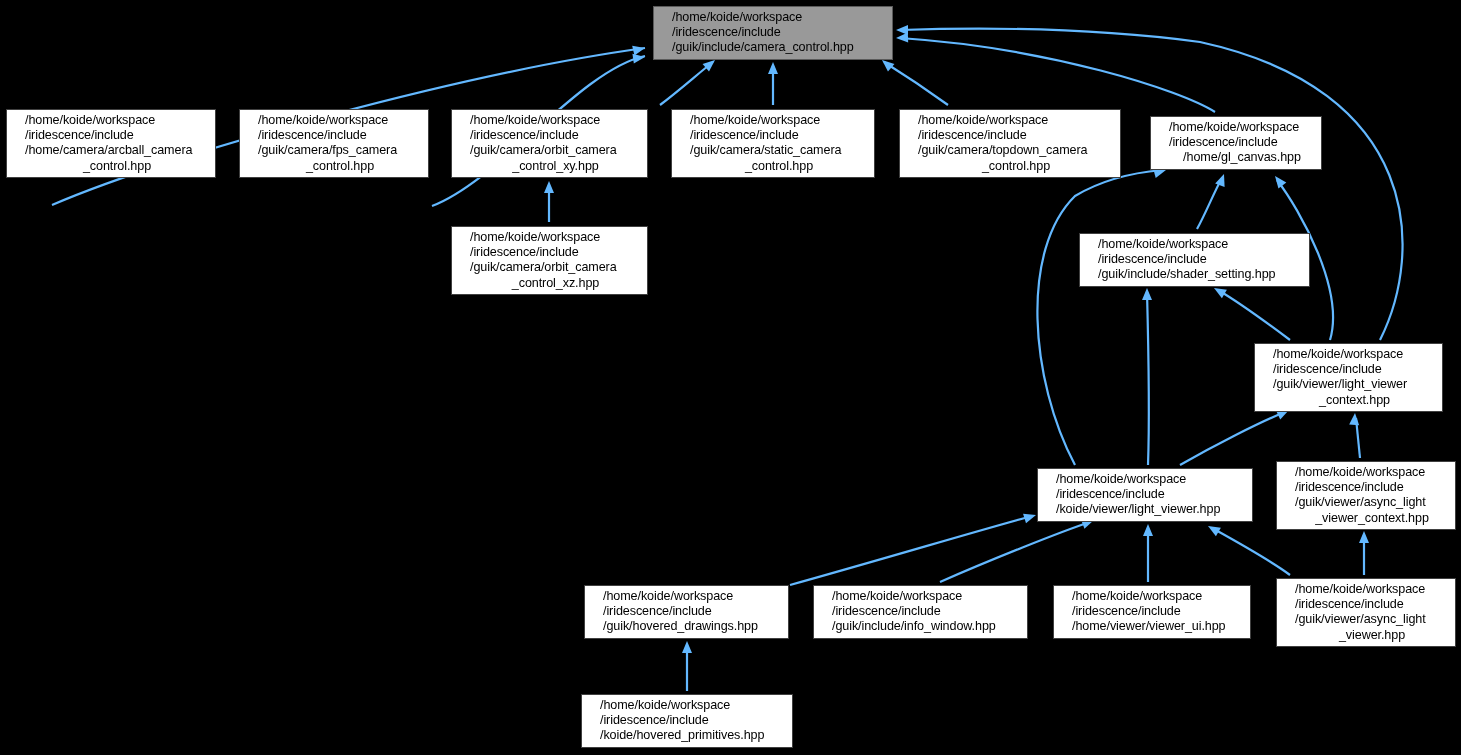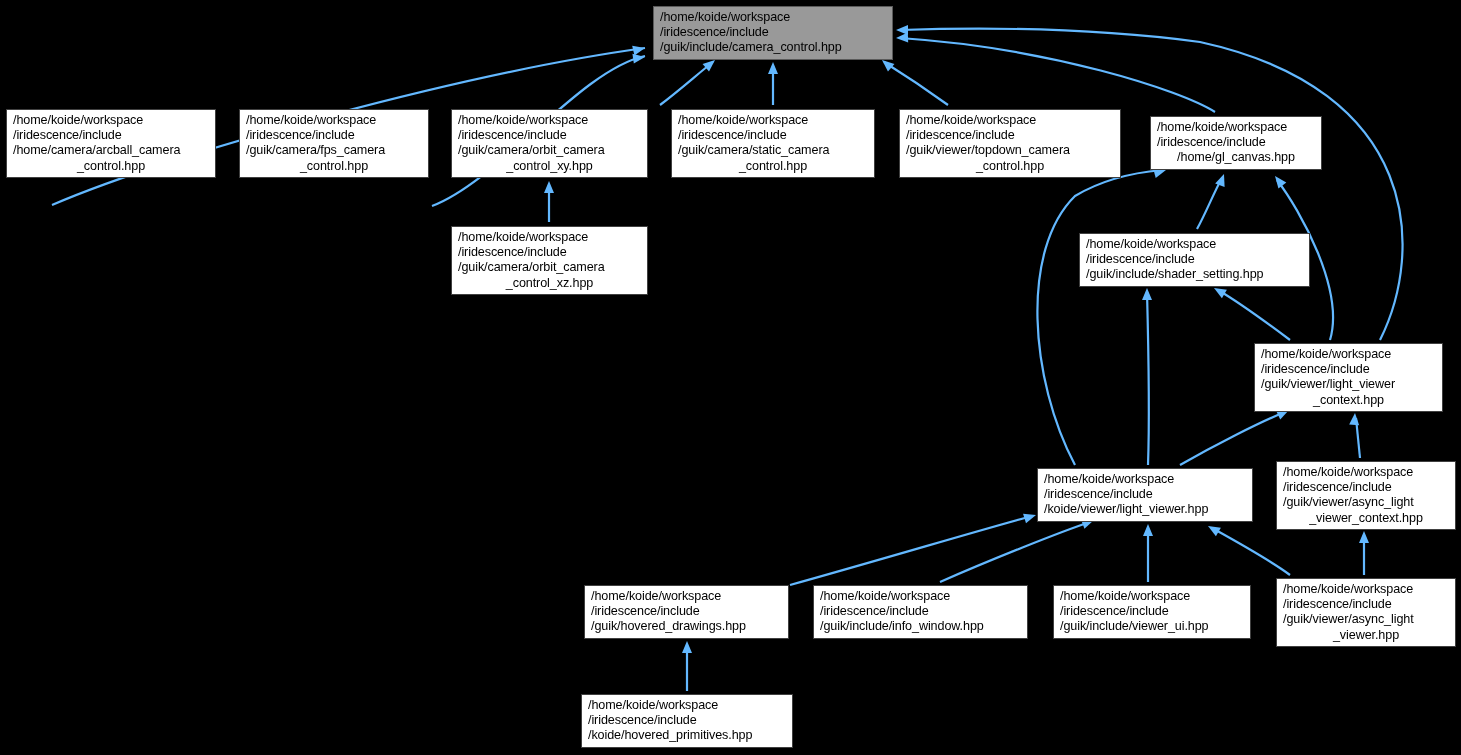--- a/index.html
+++ b/index.html
@@ -12,21 +12,21 @@
   }
   #edges{position:absolute;left:0;top:0;width:1461px;height:755px;}
   .node{
     position:absolute;
     box-sizing:border-box;
     background:#ffffff;
     border:1px solid #404040;
     color:#000000;
     font-size:12.6px;
     line-height:15.2px;
-    padding:3px 6px 4px 6px;
+    padding:3px 6px 4px 18px;
     white-space:pre;
     letter-spacing:-0.1px;
   }
   .node.root{
     background:#999999;
     border:1px solid #5a5a5a;
   }
   .node .ln{display:block;}
   .node .ln.ctr{text-align:center;}
 </style>
@@ -77,26 +77,26 @@
       <polygon points="0,0 -12,5 -12,-5" fill="#63b8ff" transform="translate(1364,531) rotate(-90)"></polygon>
       <path d="M 687,691 L 687,646" fill="none" stroke="#63b8ff" stroke-width="2.2"></path>
       <polygon points="0,0 -12,5 -12,-5" fill="#63b8ff" transform="translate(687,641) rotate(-90)"></polygon>
     </svg>
   <div id="nodes-layer">
       <div class="node root" style="left: 653px; top: 6px; width: 240px; height: 54px;"><span class="ln">/home/koide/workspace</span><span class="ln">/iridescence/include</span><span class="ln">/guik/include/camera_control.hpp</span></div>
       <div class="node" style="left: 6px; top: 109px; width: 210px; height: 69px;"><span class="ln">/home/koide/workspace</span><span class="ln">/iridescence/include</span><span class="ln">/home/camera/arcball_camera</span><span class="ln ctr">_control.hpp</span></div>
       <div class="node" style="left: 239px; top: 109px; width: 190px; height: 69px;"><span class="ln">/home/koide/workspace</span><span class="ln">/iridescence/include</span><span class="ln">/guik/camera/fps_camera</span><span class="ln ctr">_control.hpp</span></div>
       <div class="node" style="left: 451px; top: 109px; width: 197px; height: 69px;"><span class="ln">/home/koide/workspace</span><span class="ln">/iridescence/include</span><span class="ln">/guik/camera/orbit_camera</span><span class="ln ctr">_control_xy.hpp</span></div>
       <div class="node" style="left: 671px; top: 109px; width: 204px; height: 69px;"><span class="ln">/home/koide/workspace</span><span class="ln">/iridescence/include</span><span class="ln">/guik/camera/static_camera</span><span class="ln ctr">_control.hpp</span></div>
-      <div class="node" style="left: 899px; top: 109px; width: 222px; height: 69px;"><span class="ln">/home/koide/workspace</span><span class="ln">/iridescence/include</span><span class="ln">/guik/viewer/topdown_camera</span><span class="ln ctr">_control.hpp</span></div>
+      <div class="node" style="left: 899px; top: 109px; width: 222px; height: 69px;"><span class="ln">/home/koide/workspace</span><span class="ln">/iridescence/include</span><span class="ln">/guik/camera/topdown_camera</span><span class="ln ctr">_control.hpp</span></div>
       <div class="node" style="left: 1150px; top: 116px; width: 172px; height: 54px;"><span class="ln">/home/koide/workspace</span><span class="ln">/iridescence/include</span><span class="ln ctr">/home/gl_canvas.hpp</span></div>
       <div class="node" style="left: 451px; top: 226px; width: 197px; height: 69px;"><span class="ln">/home/koide/workspace</span><span class="ln">/iridescence/include</span><span class="ln">/guik/camera/orbit_camera</span><span class="ln ctr">_control_xz.hpp</span></div>
       <div class="node" style="left: 1079px; top: 233px; width: 231px; height: 54px;"><span class="ln">/home/koide/workspace</span><span class="ln">/iridescence/include</span><span class="ln">/guik/include/shader_setting.hpp</span></div>
       <div class="node" style="left: 1254px; top: 343px; width: 189px; height: 69px;"><span class="ln">/home/koide/workspace</span><span class="ln">/iridescence/include</span><span class="ln">/guik/viewer/light_viewer</span><span class="ln ctr">_context.hpp</span></div>
       <div class="node" style="left: 1037px; top: 468px; width: 216px; height: 54px;"><span class="ln">/home/koide/workspace</span><span class="ln">/iridescence/include</span><span class="ln">/koide/viewer/light_viewer.hpp</span></div>
       <div class="node" style="left: 1276px; top: 461px; width: 180px; height: 69px;"><span class="ln">/home/koide/workspace</span><span class="ln">/iridescence/include</span><span class="ln">/guik/viewer/async_light</span><span class="ln ctr">_viewer_context.hpp</span></div>
       <div class="node" style="left: 584px; top: 585px; width: 205px; height: 54px;"><span class="ln">/home/koide/workspace</span><span class="ln">/iridescence/include</span><span class="ln">/guik/hovered_drawings.hpp</span></div>
       <div class="node" style="left: 813px; top: 585px; width: 215px; height: 54px;"><span class="ln">/home/koide/workspace</span><span class="ln">/iridescence/include</span><span class="ln">/guik/include/info_window.hpp</span></div>
-      <div class="node" style="left: 1053px; top: 585px; width: 198px; height: 54px;"><span class="ln">/home/koide/workspace</span><span class="ln">/iridescence/include</span><span class="ln">/guik/include/viewer_ui.hpp</span></div>
+      <div class="node" style="left: 1053px; top: 585px; width: 198px; height: 54px;"><span class="ln">/home/koide/workspace</span><span class="ln">/iridescence/include</span><span class="ln">/home/viewer/viewer_ui.hpp</span></div>
       <div class="node" style="left: 1276px; top: 578px; width: 180px; height: 69px;"><span class="ln">/home/koide/workspace</span><span class="ln">/iridescence/include</span><span class="ln">/guik/viewer/async_light</span><span class="ln ctr">_viewer.hpp</span></div>
       <div class="node" style="left: 581px; top: 694px; width: 212px; height: 54px;"><span class="ln">/home/koide/workspace</span><span class="ln">/iridescence/include</span><span class="ln">/koide/hovered_primitives.hpp</span></div>
     </div>
 </div>
 
 </body></html>

